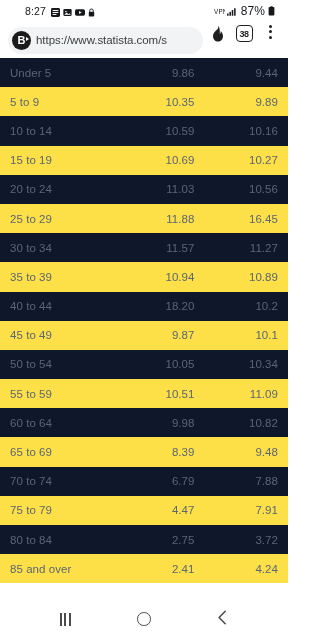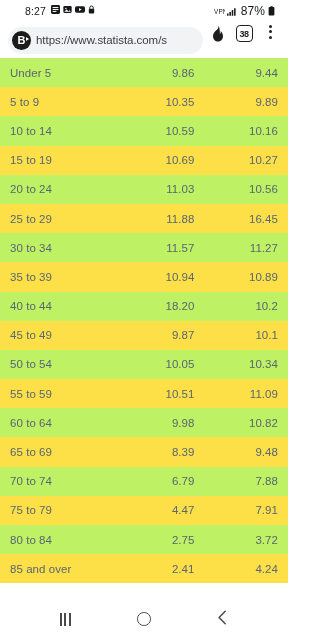--- a/index.html
+++ b/index.html
@@ -26,21 +26,21 @@
     height: 22px;
     flex: 0 0 22px;
     display: flex;
     align-items: center;
     padding: 0 7px;
     background: #ffffff;
     color: #16181c;
     font-size: 10px;
     letter-spacing: 0.1px;
   }
-  .sb-left { display: flex; align-items: flex-start; gap: 3px; margin-left: 18px; }
+  .sb-left { display: flex; align-items: flex-end; gap: 3px; margin-left: 18px; }
   .sb-right { display: flex; align-items: center; gap: 2px; margin-left: auto; margin-right: 6px; }
   .sb-clock { font-size: 10.5px; font-weight: 400; color: #16181c; margin-right: 2px; }
   .sb-ico { display: inline-block; line-height: 0; }
   .sb-pct { font-size: 12px; color: #16181c; margin: 0 1px 0 2px; }
 
   
   .toolbar {
     height: 36px;
     flex: 0 0 36px;
     display: flex;
@@ -118,21 +118,21 @@
     background: #ffffff;
     position: relative;
   }
 
   table.datatable {
     width: 100%;
     border-collapse: collapse;
     table-layout: fixed;
   }
   table.datatable tr { height: 29.2px; }
-  table.datatable tr.odd  { background: #bef264; }
+  table.datatable tr.odd  { background: #0f172a; }
   table.datatable tr.even { background: #fde047; }
 
   table.datatable td {
     font-size: 11.5px;
     color: #5a6575;
     padding: 0 10px;
     vertical-align: middle;
     border: none;
     white-space: nowrap;
     letter-spacing: 0.05px;

